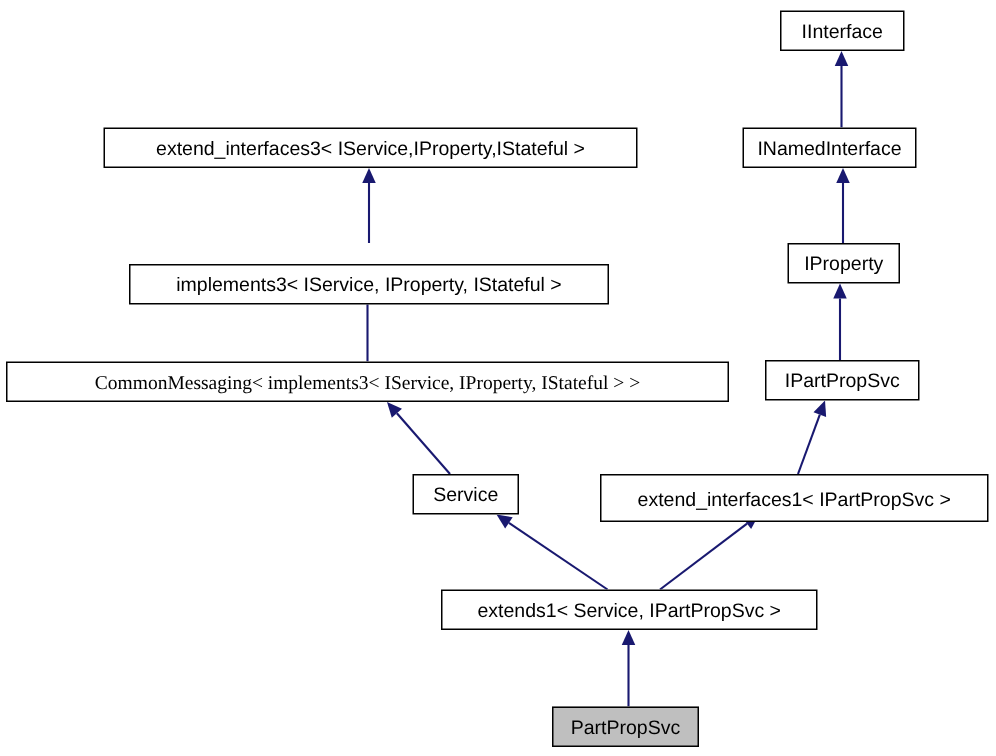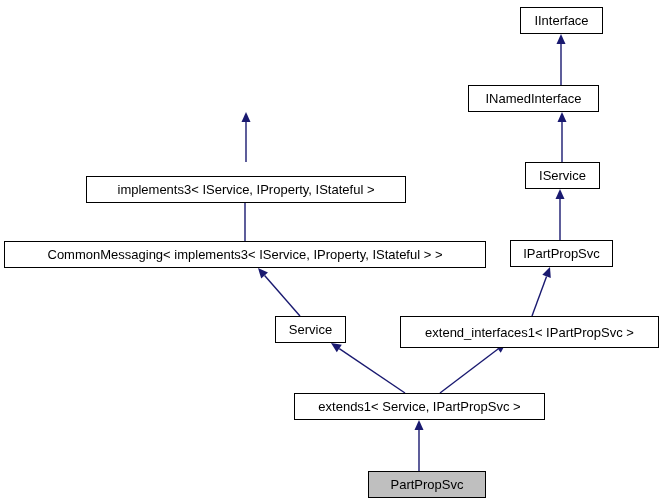--- a/index.html
+++ b/index.html
@@ -61,22 +61,23 @@
       <line x1="532" y1="316" x2="546.5518253732039" y2="276.3866975951673" stroke="#191970" stroke-width="1.4"></line>
       <polygon points="550,267 550.7758392910291,277.93837617722556 542.3278114553787,274.835019013109" fill="#191970"></polygon>
       <line x1="405" y1="393" x2="339.2858896869142" y2="348.5985741127799" stroke="#191970" stroke-width="1.4"></line>
       <polygon points="331,343 341.80524803766514,344.8699237536685 336.7665313361632,352.32722447189127" fill="#191970"></polygon>
       <line x1="440" y1="393" x2="498.02907851845987" y2="349.03857687995463" stroke="#191970" stroke-width="1.4"></line>
       <polygon points="506,343 500.74643811443946,352.62549154664765 495.3117189224803,345.4516622132616" fill="#191970"></polygon>
       <line x1="419" y1="471" x2="419" y2="430" stroke="#191970" stroke-width="1.4"></line>
       <polygon points="419,420 423.5,430 414.5,430" fill="#191970"></polygon>
     </svg>
 <div class="node" style="left: 520px; top: 7px; width: 83px; height: 27px;">IInterface</div>
-    <div class="node" style="left: 468px; top: 85px; width: 131px; height: 27px;">INamedInterface</div>
+    <div class="node" style="left: 69px; top: 85px; width: 356px; height: 27px;">extend_interfaces3&lt; IService,IProperty,IStateful &gt;</div>
+    <div class="node" style="left: 495px; top: 85px; width: 116px; height: 27px;">INamedInterface</div>
     <div class="node" style="left: 86px; top: 176px; width: 320px; height: 27px;">implements3&lt; IService, IProperty, IStateful &gt;</div>
-    <div class="node" style="left: 525px; top: 162px; width: 75px; height: 27px;">IService</div>
-    <div class="node" style="left: 4px; top: 241px; width: 482px; height: 27px;">CommonMessaging&lt; implements3&lt; IService, IProperty, IStateful &gt; &gt;</div>
+    <div class="node" style="left: 525px; top: 162px; width: 75px; height: 27px;">IProperty</div>
+    <div class="node" style="left: 4px; top: 241px; width: 482px; height: 27px; font-family: Liberation Serif, serif;">CommonMessaging&lt; implements3&lt; IService, IProperty, IStateful &gt; &gt;</div>
     <div class="node" style="left: 275px; top: 316px; width: 71px; height: 27px;">Service</div>
     <div class="node" style="left: 510px; top: 240px; width: 103px; height: 27px;">IPartPropSvc</div>
     <div class="node" style="left: 400px; top: 316px; width: 259px; height: 32px;">extend_interfaces1&lt; IPartPropSvc &gt;</div>
     <div class="node" style="left: 294px; top: 393px; width: 251px; height: 27px; text-align: right;">extends1&lt; Service, IPartPropSvc &gt;</div>
-    <div class="node highlight" style="left: 368px; top: 471px; width: 118px; height: 27px;">PartPropSvc</div>
+    <div class="node highlight" style="left: 368px; top: 471px; width: 98px; height: 27px;">PartPropSvc</div>
   </div>
 
 </body></html>

